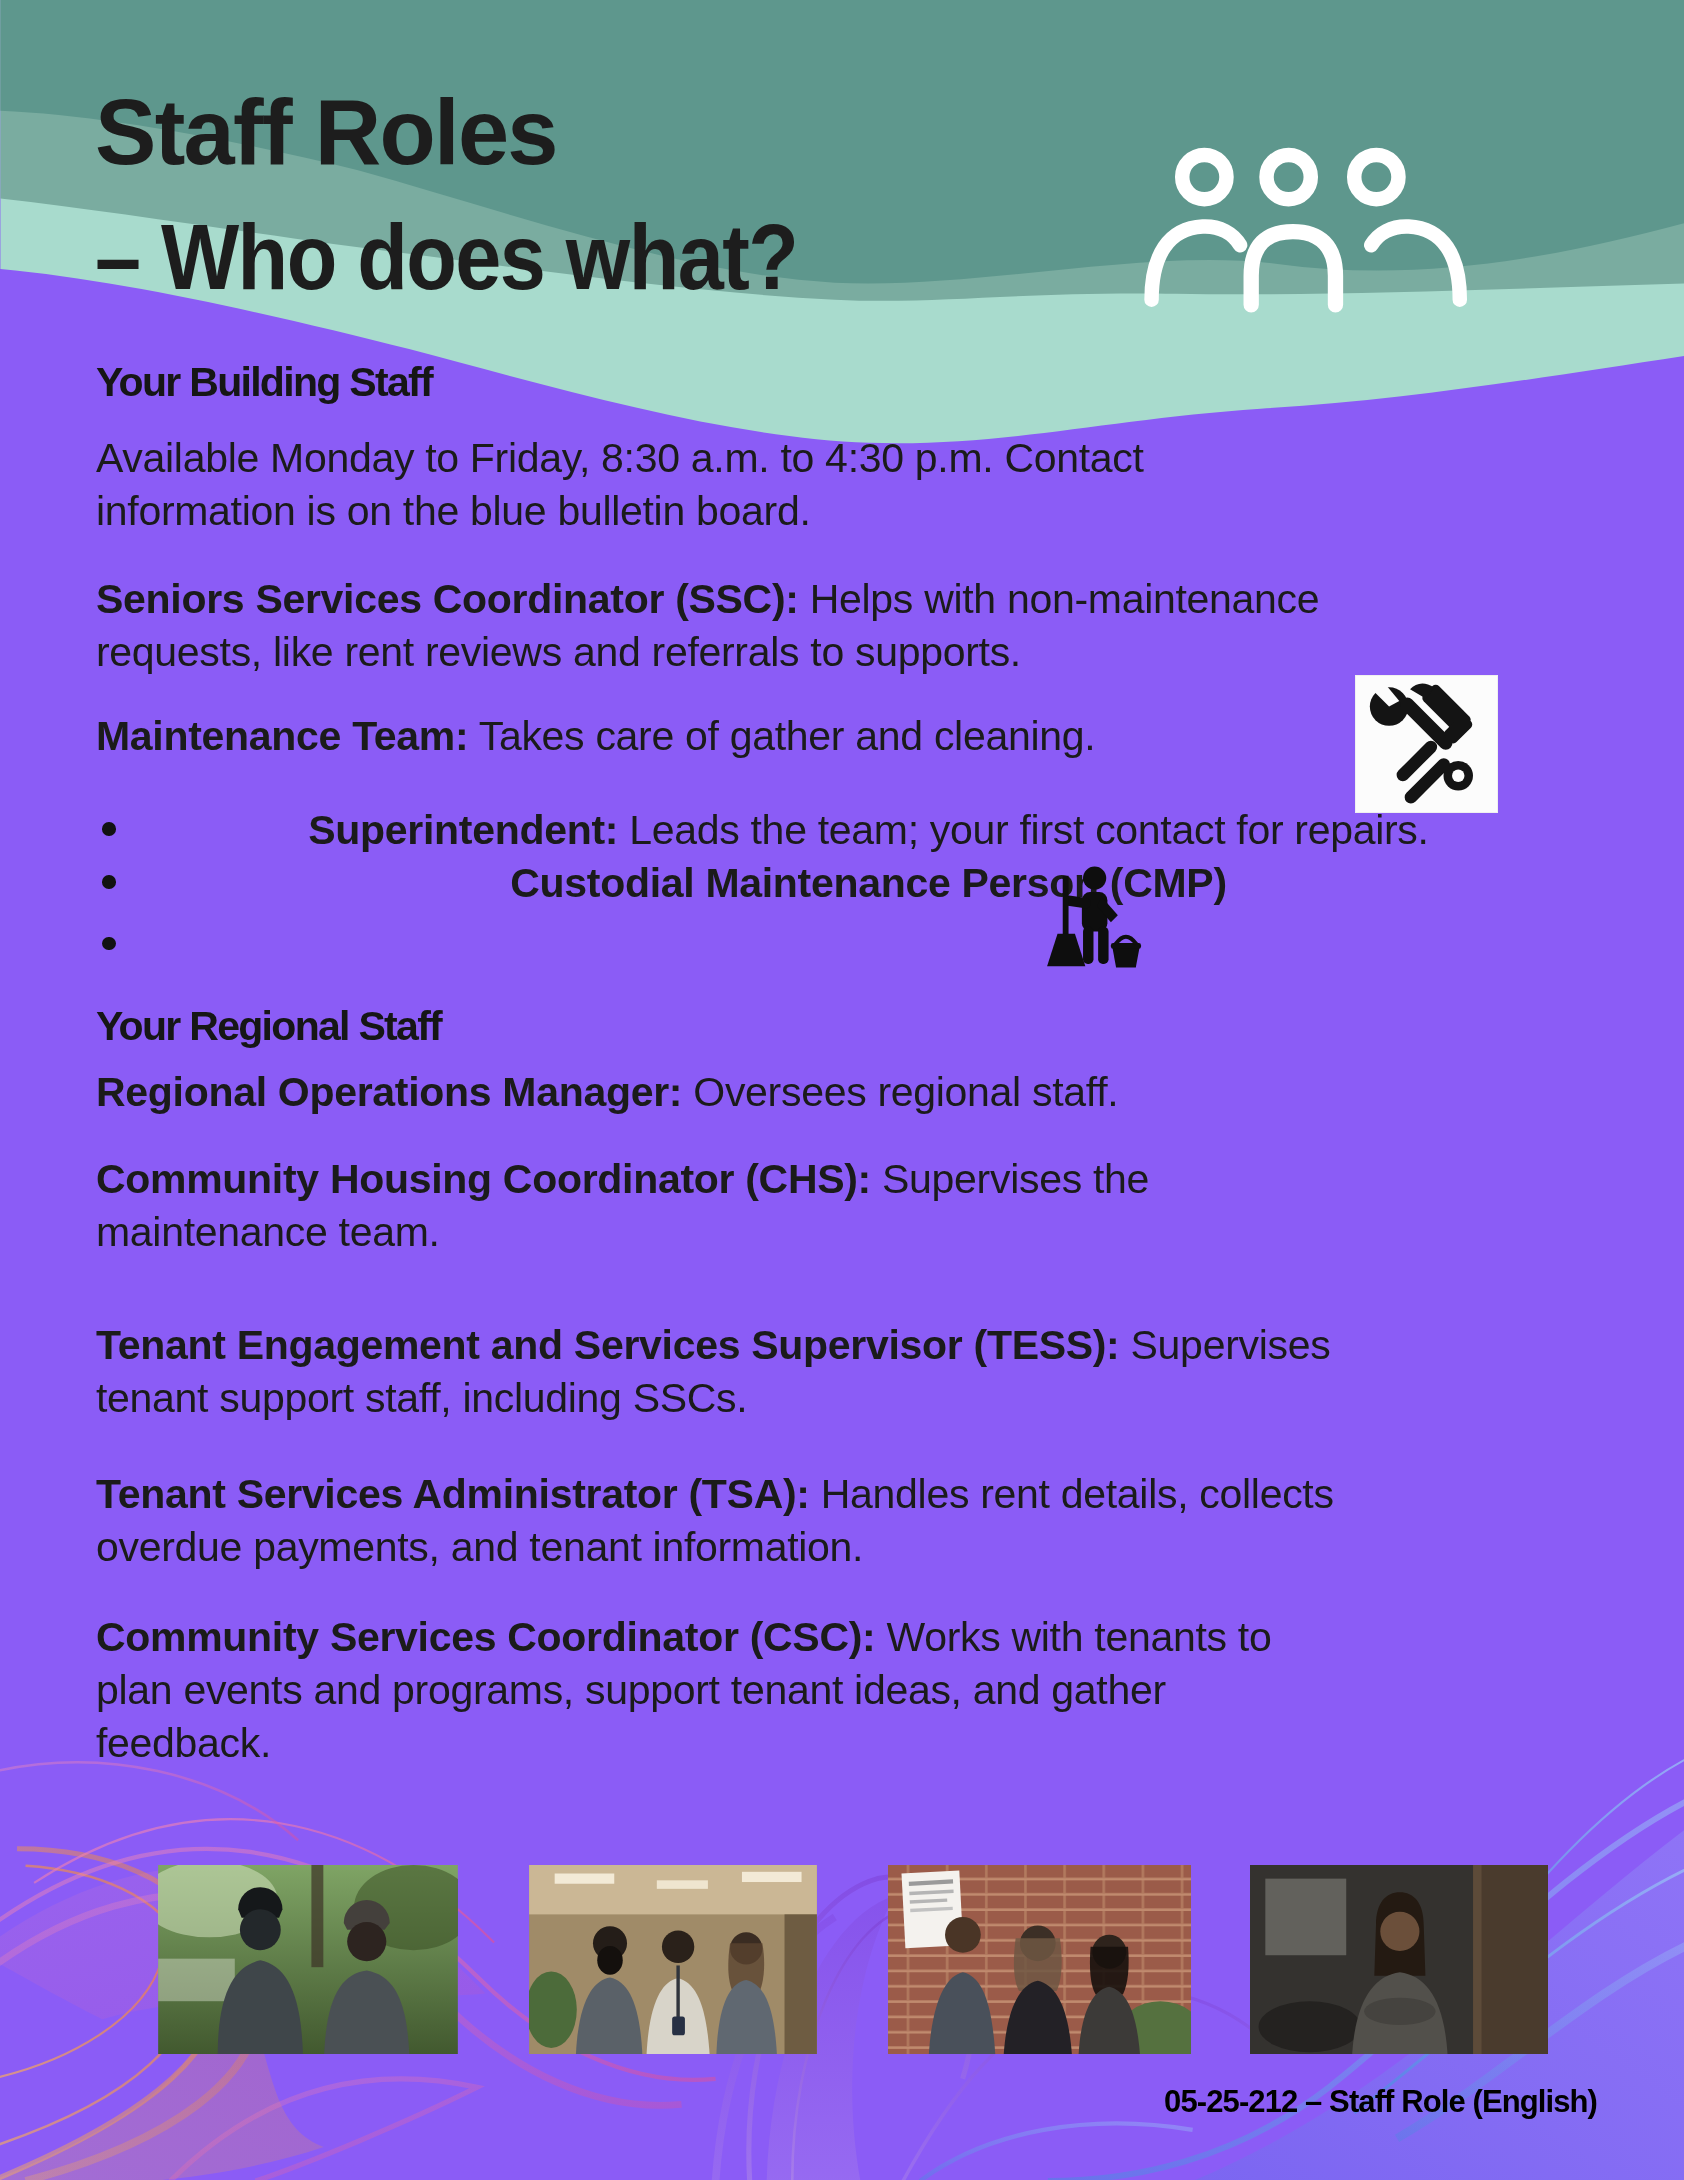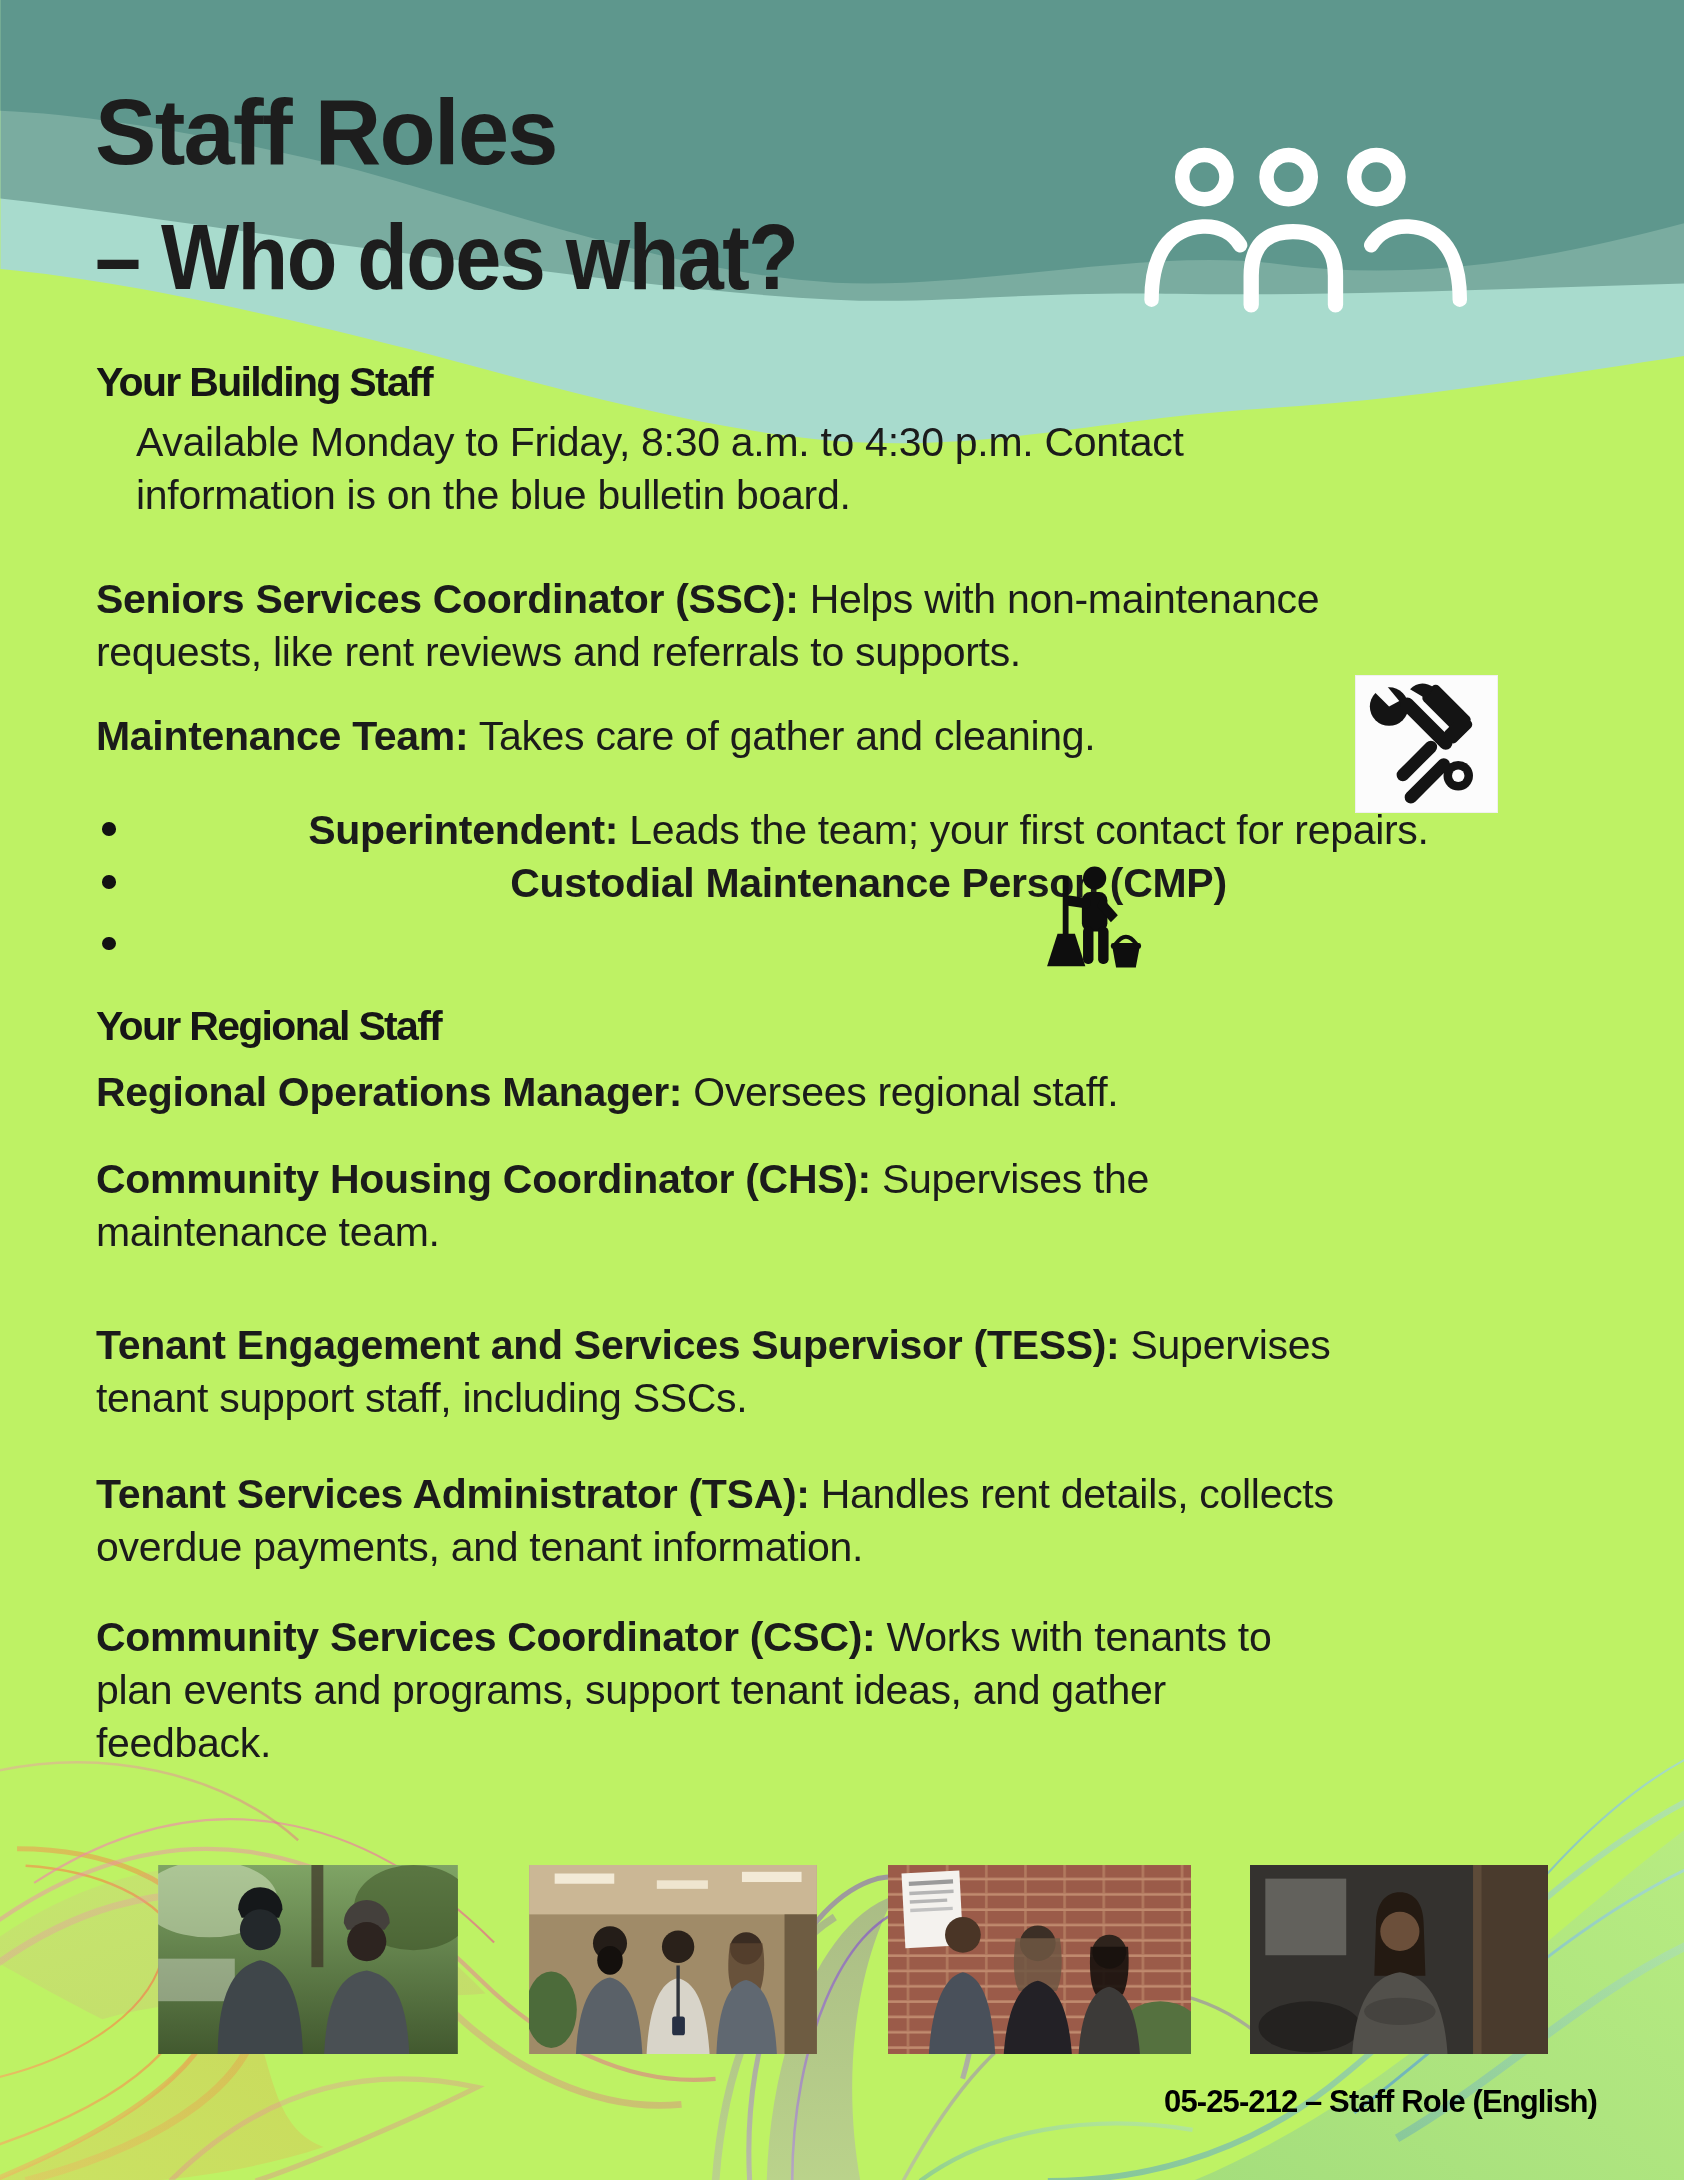--- a/index.html
+++ b/index.html
@@ -1,17 +1,17 @@
 <!DOCTYPE html>
 <html style="font-size:13.6px"><head>
 <meta charset="utf-8">
 <style>
   html,body{margin:0;padding:0;background:#e8e8e8;}
   .page{
-    position:relative;width:1685px;height:2181px;overflow:hidden;background:#bef264;
+    position:relative;width:1685px;height:2181px;overflow:hidden;background:#8b5cf6;
     font-family:"Liberation Sans",sans-serif;color:#1b1b1b;
   }
   svg{display:block;}
   .hdr-svg{position:absolute;left:0;top:0;}
   .title-block{position:absolute;left:95px;top:70px;}
   .title-line{font-size:92px;line-height:125px;font-weight:bold;letter-spacing:-1.7px;color:#1d1d1d;white-space:nowrap;}
   .title-line2{transform:scaleX(0.9);transform-origin:left center;}
   .content{position:absolute;left:0;top:0;width:100%;height:100%;}
   .blk{position:absolute;left:96px;width:1496px;font-size:41px;line-height:53px;letter-spacing:-0.3px;}
   .h2{font-size:41px;line-height:58px;font-weight:bold;letter-spacing:-1.7px;color:#161616;white-space:nowrap;}
@@ -50,21 +50,21 @@
 
   <div class="title-block">
     <div class="title-line">Staff Roles</div>
     <div class="title-line title-line2">– Who does what?</div>
   </div>
 
   <div class="content">
 
     <div class="blk h2" style="top:353px;">Your Building Staff</div>
 
-    <div class="blk" style="top:416px;margin-left:40px;">
+    <div class="blk" style="top:432px;">
       <span class="desc">Available Monday to Friday, 8:30 a.m. to 4:30 p.m. Contact
 information is on the blue bulletin board.</span>
     </div>
 
     <div class="blk" style="top:573px;">
       <span class="role-title">Seniors Services Coordinator (SSC):</span><span class="desc"> Helps with non-maintenance
 requests, like rent reviews and referrals to supports.</span>
     </div>
 
     <div class="blk" style="top:710px;">

